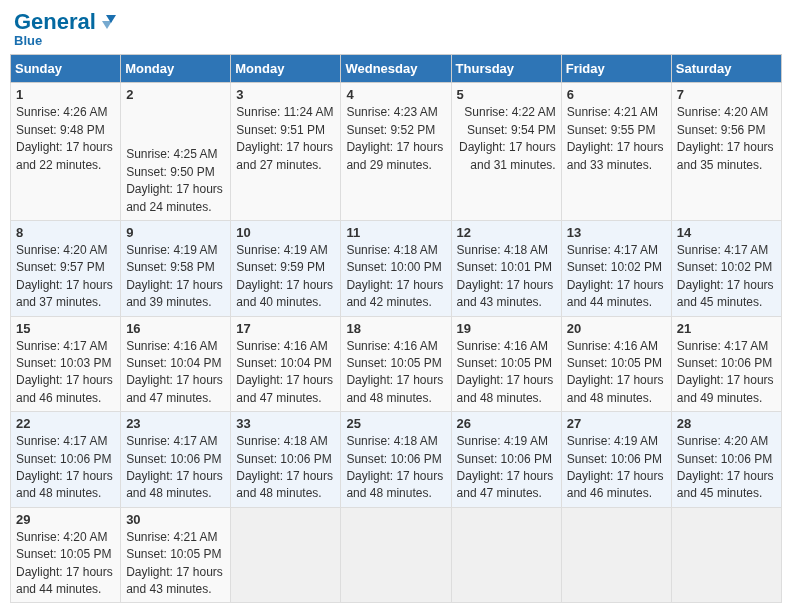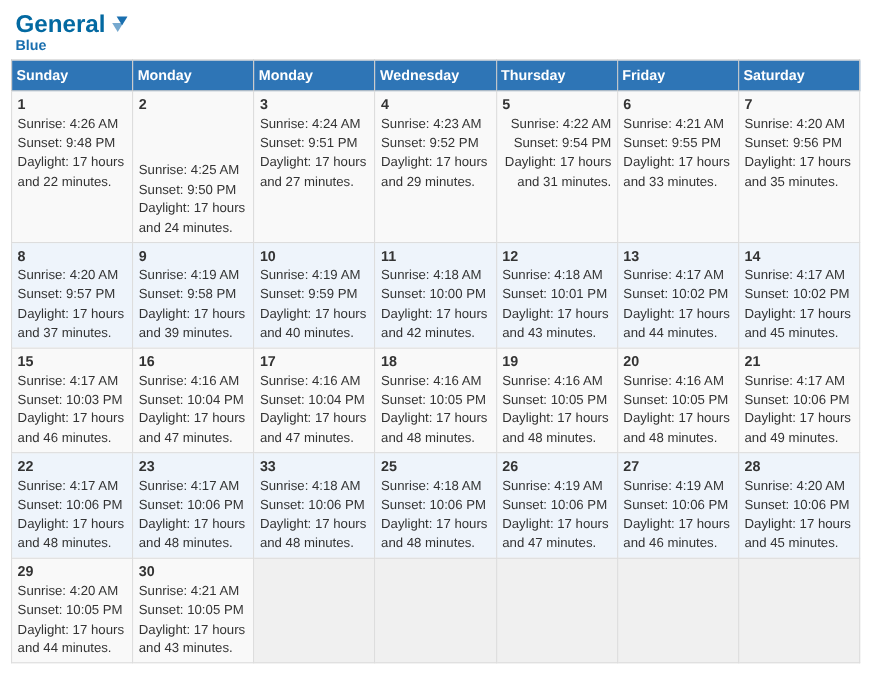--- a/index.html
+++ b/index.html
@@ -124,21 +124,21 @@
         </td>
         <td>
           <span class="day-number">2</span>
           <div class="day-info" style="white-space: pre-line; margin-top: 44px;">Sunrise: 4:25 AM
 Sunset: 9:50 PM
 Daylight: 17 hours
 and 24 minutes.</div>
         </td>
         <td>
           <span class="day-number">3</span>
-          <div class="day-info" style="white-space: pre-line;">Sunrise: 4:24 AM
+          <div class="day-info" style="white-space: pre-line;">Sunrise: 11:24 AM
 Sunset: 9:51 PM
 Daylight: 17 hours
 and 27 minutes.</div>
         </td>
         <td>
           <span class="day-number">4</span>
           <div class="day-info" style="white-space: pre-line;">Sunrise: 4:23 AM
 Sunset: 9:52 PM
 Daylight: 17 hours
 and 29 minutes.</div>

